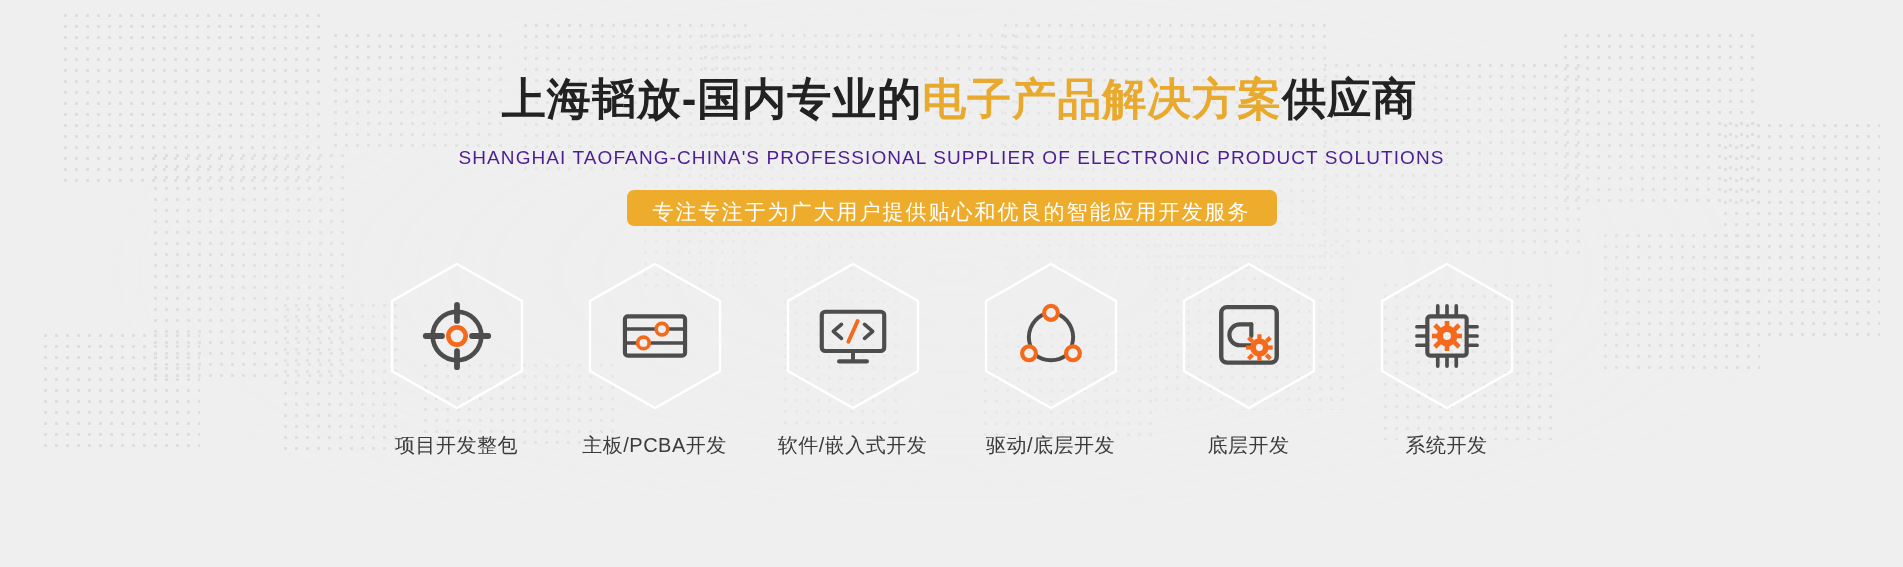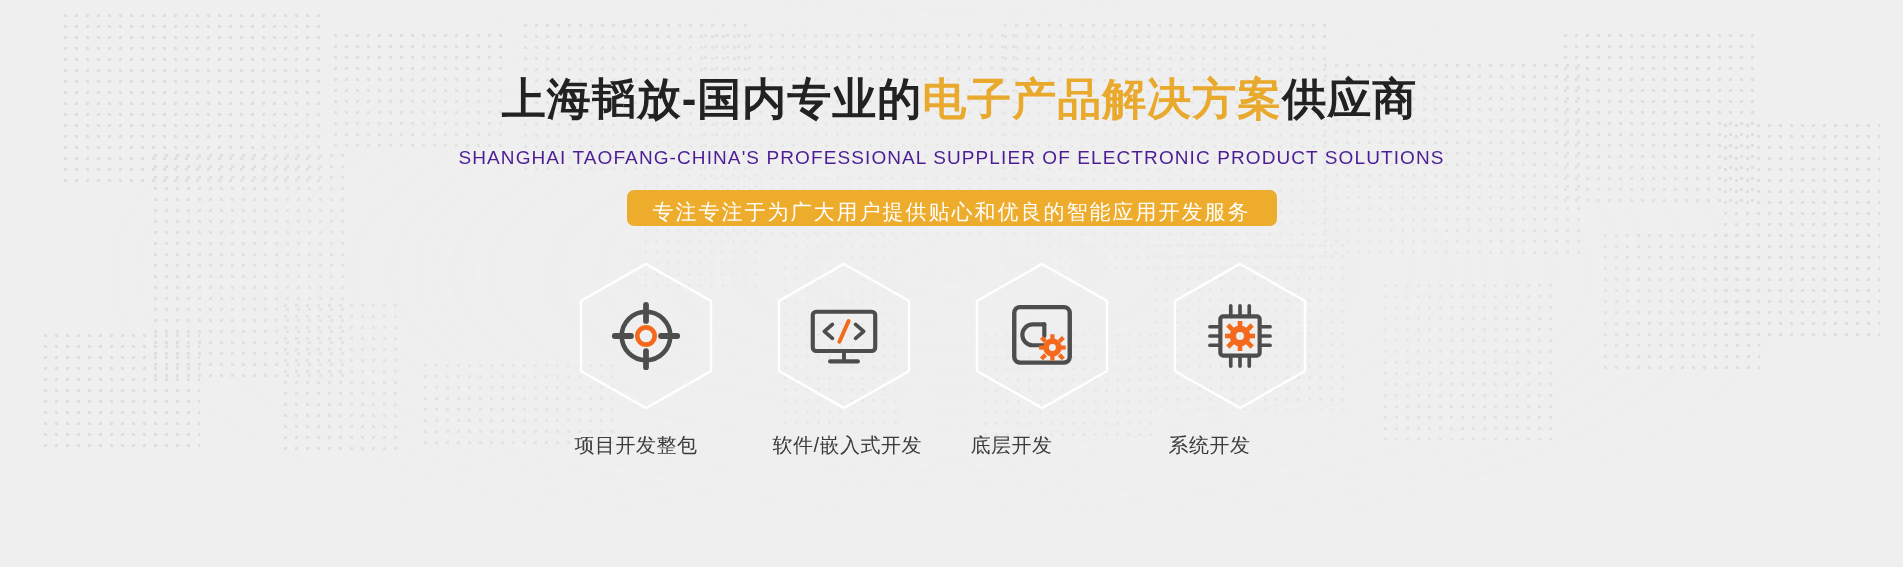--- a/index.html
+++ b/index.html
@@ -94,20 +94,21 @@
     width: 100%;
     display: flex;
     justify-content: center;
     align-items: flex-start;
     gap: 38px;
   }
   .icon-cell {
     width: 160px;
     display: flex;
     flex-direction: column;
+    align-items: center;
   }
   .hexwrap {
     position: relative;
     width: 142px;
     height: 152px;
     display: flex;
     align-items: center;
     justify-content: center;
   }
   .hexwrap .hexsvg {
@@ -178,38 +179,69 @@
           <line x1="32" y1="5" x2="32" y2="19" stroke="#4d4d4d" stroke-width="5" stroke-linecap="round"></line>
           <line x1="32" y1="45" x2="32" y2="59" stroke="#4d4d4d" stroke-width="5" stroke-linecap="round"></line>
           <line x1="5" y1="32" x2="19" y2="32" stroke="#4d4d4d" stroke-width="5" stroke-linecap="round"></line>
           <line x1="45" y1="32" x2="59" y2="32" stroke="#4d4d4d" stroke-width="5" stroke-linecap="round"></line>
           <circle cx="32" cy="32" r="7.5" fill="none" stroke="#f4691c" stroke-width="4"></circle>
         </svg>
       </div>
       <div class="icon-label">项目开发整包</div>
     </div>
 
+    <div class="icon-cell">
+      <div class="hexwrap">
+        <svg class="hexsvg" viewBox="0 0 142 152">
+          <polygon points="71,4 136,41 136,111 71,148 6,111 6,41" fill="none" stroke="#ffffff" stroke-width="2.4"></polygon>
+        </svg>
+        <svg class="glyph" viewBox="0 0 64 64">
+          <rect x="6" y="15" width="52" height="34" rx="2.5" fill="none" stroke="#4d4d4d" stroke-width="3.6"></rect>
+          <line x1="6" y1="26" x2="58" y2="26" stroke="#4d4d4d" stroke-width="3"></line>
+          <line x1="6" y1="38" x2="58" y2="38" stroke="#4d4d4d" stroke-width="3"></line>
+          <circle cx="38" cy="26" r="5" fill="#efefef" stroke="#f4691c" stroke-width="3.2"></circle>
+          <circle cx="22" cy="38" r="5" fill="#efefef" stroke="#f4691c" stroke-width="3.2"></circle>
+        </svg>
+      </div>
+      <div class="icon-label">主板/PCBA开发</div>
+    </div>
 
     <div class="icon-cell">
       <div class="hexwrap">
         <svg class="hexsvg" viewBox="0 0 142 152">
           <polygon points="71,4 136,41 136,111 71,148 6,111 6,41" fill="none" stroke="#ffffff" stroke-width="2.4"></polygon>
         </svg>
         <svg class="glyph" viewBox="0 0 64 64">
           <rect x="5" y="11" width="54" height="34" rx="3" fill="none" stroke="#4d4d4d" stroke-width="3.6"></rect>
           <line x1="32" y1="45" x2="32" y2="53" stroke="#4d4d4d" stroke-width="3.4"></line>
           <line x1="20" y1="54" x2="44" y2="54" stroke="#4d4d4d" stroke-width="3.6" stroke-linecap="round"></line>
           <polyline points="22,22 15,28 22,34" fill="none" stroke="#4d4d4d" stroke-width="3.2" stroke-linecap="round" stroke-linejoin="round"></polyline>
           <polyline points="42,22 49,28 42,34" fill="none" stroke="#4d4d4d" stroke-width="3.2" stroke-linecap="round" stroke-linejoin="round"></polyline>
           <line x1="36" y1="19" x2="28" y2="37" stroke="#f4691c" stroke-width="3.4" stroke-linecap="round"></line>
         </svg>
       </div>
       <div class="icon-label">软件/嵌入式开发</div>
     </div>
 
+    <div class="icon-cell">
+      <div class="hexwrap">
+        <svg class="hexsvg" viewBox="0 0 142 152">
+          <polygon points="71,4 136,41 136,111 71,148 6,111 6,41" fill="none" stroke="#ffffff" stroke-width="2.4"></polygon>
+        </svg>
+        <svg class="glyph" viewBox="0 0 64 64">
+          <path d="M 40 14 A 22 22 0 0 1 50 40" fill="none" stroke="#4d4d4d" stroke-width="3.4" stroke-linecap="round"></path>
+          <path d="M 14 40 A 22 22 0 0 1 24 14" fill="none" stroke="#4d4d4d" stroke-width="3.4" stroke-linecap="round"></path>
+          <path d="M 18 48 A 22 22 0 0 0 46 48" fill="none" stroke="#4d4d4d" stroke-width="3.4" stroke-linecap="round"></path>
+          <circle cx="32" cy="12" r="6" fill="#efefef" stroke="#f4691c" stroke-width="3.6"></circle>
+          <circle cx="13" cy="47" r="6" fill="#efefef" stroke="#f4691c" stroke-width="3.6"></circle>
+          <circle cx="51" cy="47" r="6" fill="#efefef" stroke="#f4691c" stroke-width="3.6"></circle>
+        </svg>
+      </div>
+      <div class="icon-label">驱动/底层开发</div>
+    </div>
 
     <div class="icon-cell">
       <div class="hexwrap">
         <svg class="hexsvg" viewBox="0 0 142 152">
           <polygon points="71,4 136,41 136,111 71,148 6,111 6,41" fill="none" stroke="#ffffff" stroke-width="2.4"></polygon>
         </svg>
         <svg class="glyph" viewBox="0 0 64 64">
           <rect x="8" y="7" width="48" height="48" rx="5" fill="none" stroke="#4d4d4d" stroke-width="3.8"></rect>
           <path d="M 34 22 L 24 22 A 6 6 0 0 0 24 40 L 34 40" fill="none" stroke="#4d4d4d" stroke-width="3.6" stroke-linecap="round"></path>
           <line x1="34" y1="22" x2="34" y2="32" stroke="#4d4d4d" stroke-width="3.6" stroke-linecap="round"></line>

